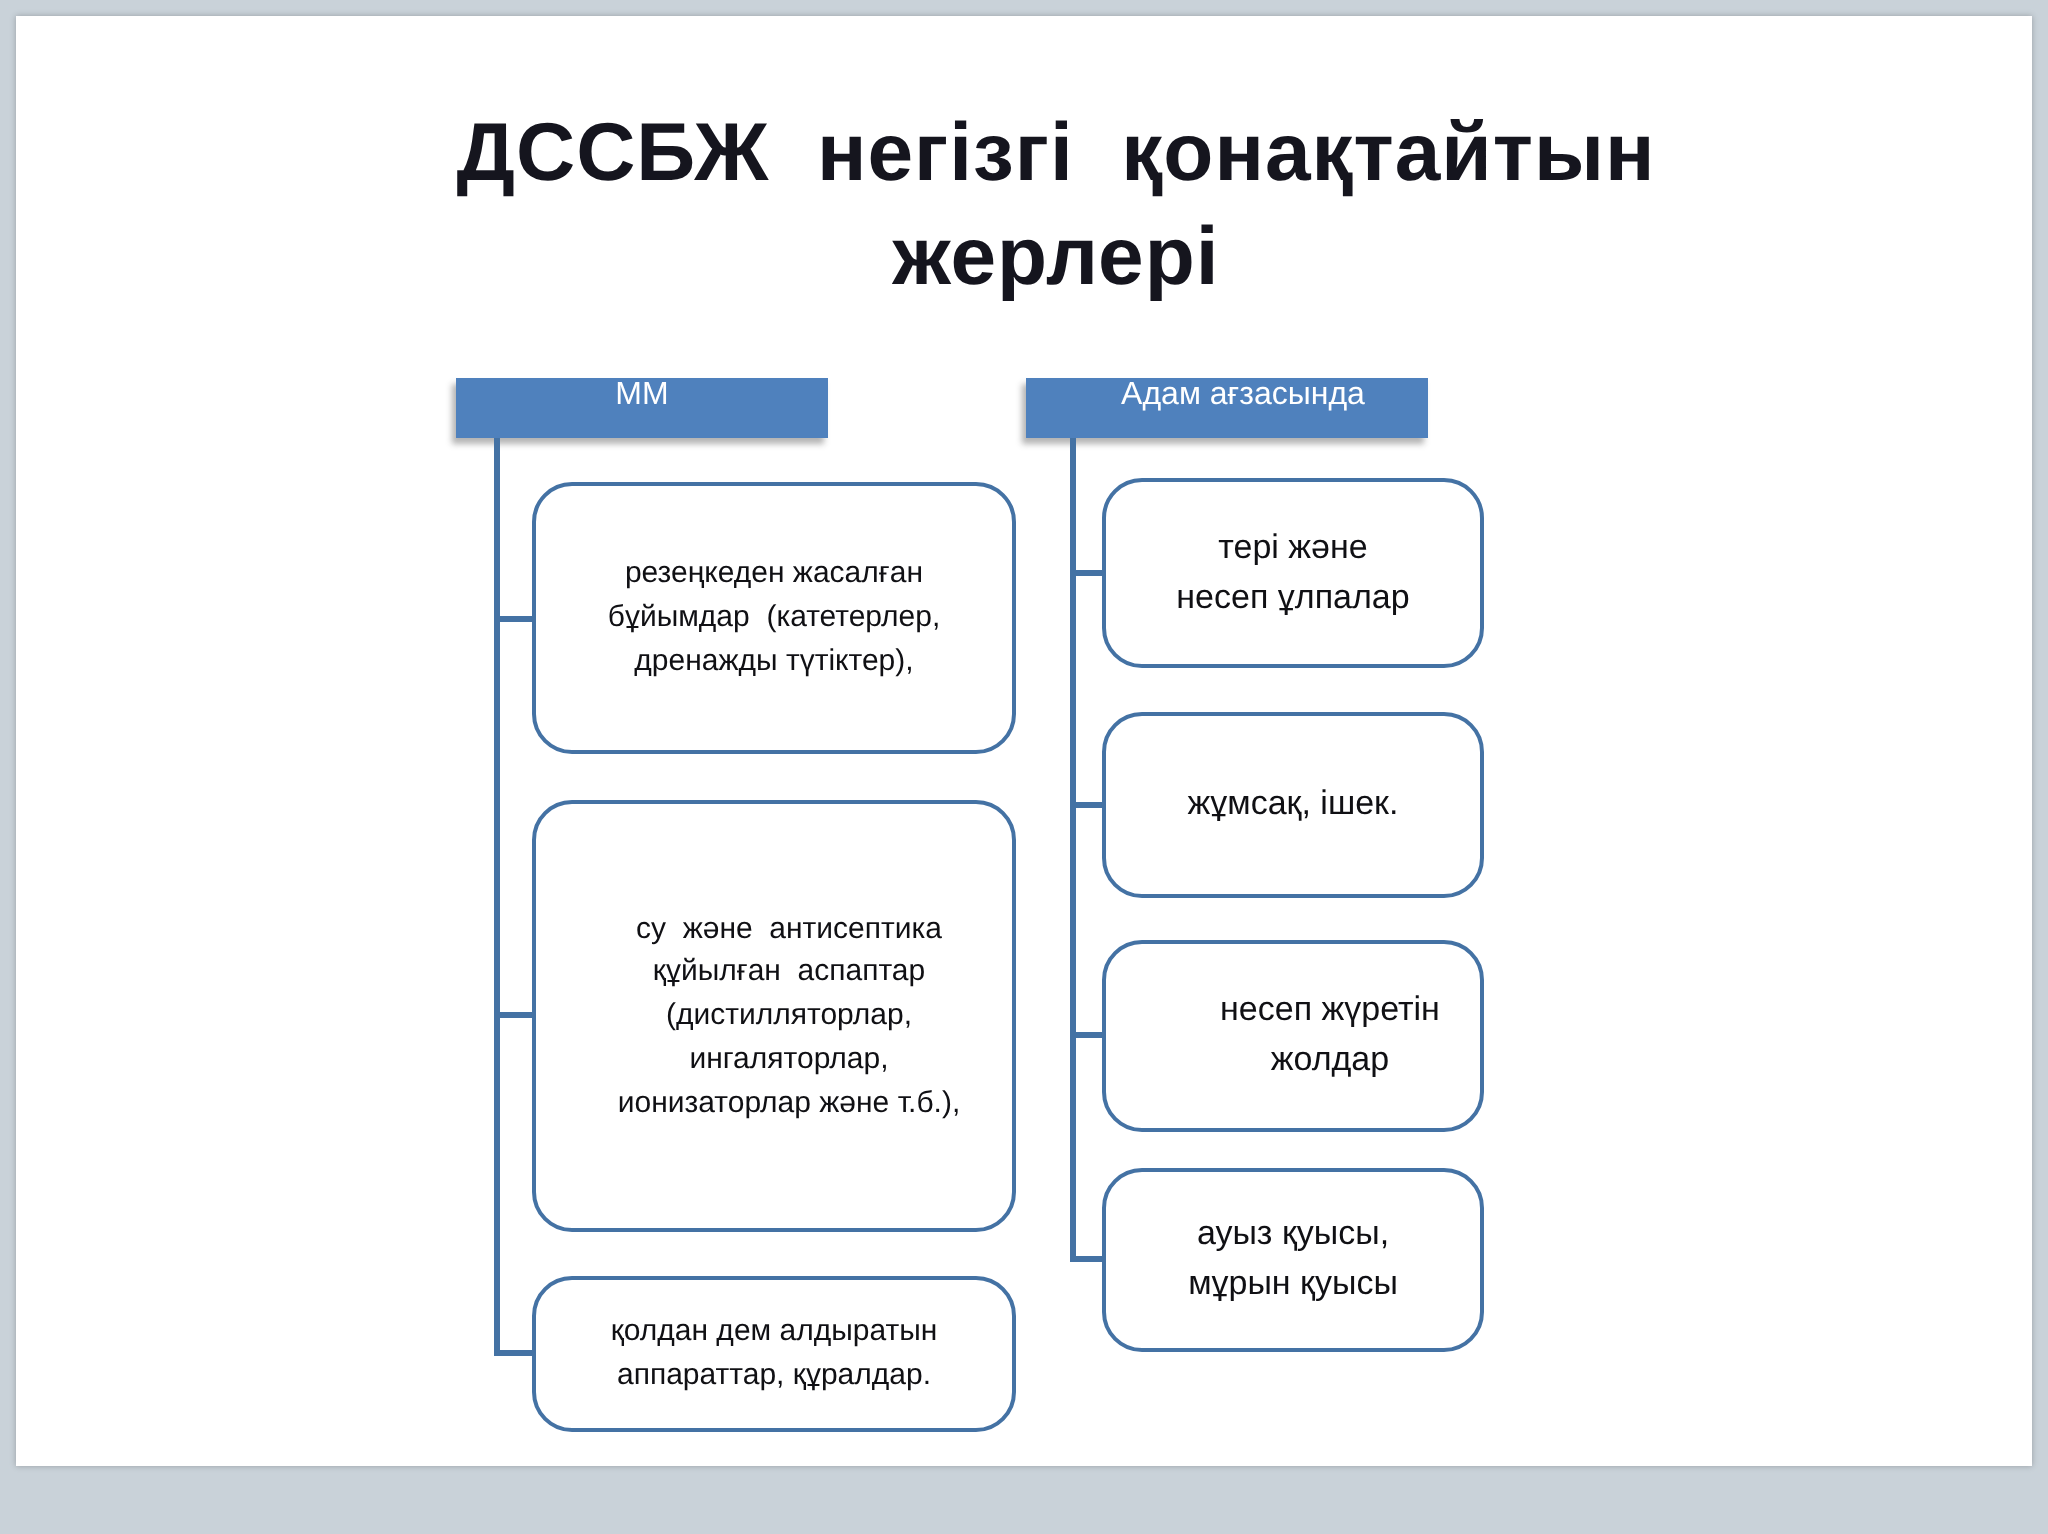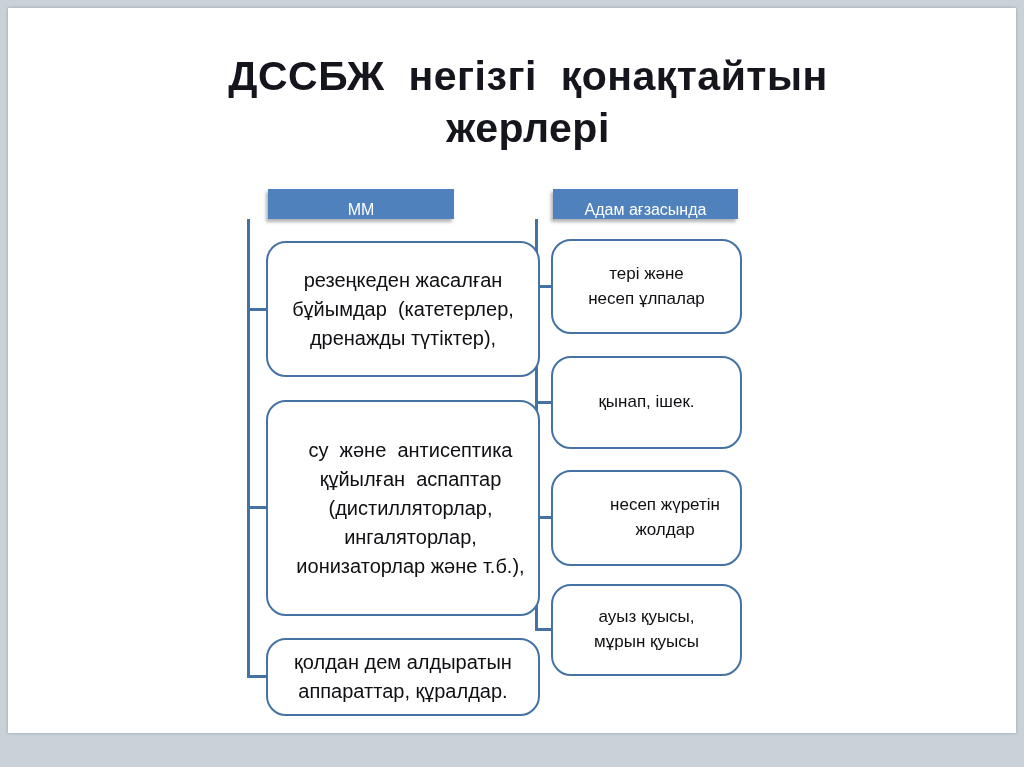--- a/index.html
+++ b/index.html
@@ -33,44 +33,43 @@
     letter-spacing:0.5px;
     color:#15151e;
     white-space:pre-wrap;
   }
   .hdr{
     position:absolute;
     height:30px;
     background:#4f81bd;
     color:#ffffff;
     display:flex;
-    align-items:flex-end;
+    align-items:flex-start;
     justify-content:center;
     font-size:16px;
     box-shadow:-2px 3px 3px rgba(40,40,40,0.35);
-    margin-left:40px;
   }
   .hdr-left{left:220px;top:181px;width:186px;}
-  .hdr-right{left:505px;top:181px;width:185px;}
+  .hdr-right{left:505px;top:181px;width:185px;padding-left:16px;}
   .node{
     position:absolute;
     background:#ffffff;
     border:2.5px solid #4472a4;
     border-radius:20px;
     display:flex;
     align-items:center;
     justify-content:center;
     text-align:center;
     color:#101014;
     white-space:pre-wrap;
     line-height:1.45;
     box-sizing:border-box;
     padding:6px 10px;
   }
-  .node-l{left:258px;width:274px;font-size:20px;}
+  .node-l{left:258px;width:242px;font-size:15px;}
   .node-l1{top:233px;height:136px;}
   .node-l2{top:392px;height:216px;padding-left:25px;}
   .node-l3{top:630px;height:78px;}
   .node-r{left:543px;width:191px;font-size:17px;}
   .node-r1{top:231px;height:95px;}
   .node-r2{top:348px;height:93px;}
   .node-r3{top:462px;height:96px;padding-left:47px;}
   .node-r4{top:576px;height:92px;}
   .conn{
     position:absolute;
@@ -120,20 +119,20 @@
     <div class="node node-l node-l2">су  және  антисептика
 құйылған  аспаптар
 (дистилляторлар,
 ингаляторлар,
 ионизаторлар және т.б.),</div>
     <div class="node node-l node-l3">қолдан дем алдыратын
 аппараттар, құралдар.</div>
 
     <div class="node node-r node-r1">тері және
 несеп ұлпалар</div>
-    <div class="node node-r node-r2">қынап, ішек.</div>
+    <div class="node node-r node-r2">жұмсақ, ішек.</div>
     <div class="node node-r node-r3">несеп жүретін
 жолдар</div>
     <div class="node node-r node-r4">ауыз қуысы,
 мұрын қуысы</div>
 
   </div>
 </div>
 
 </body></html>

